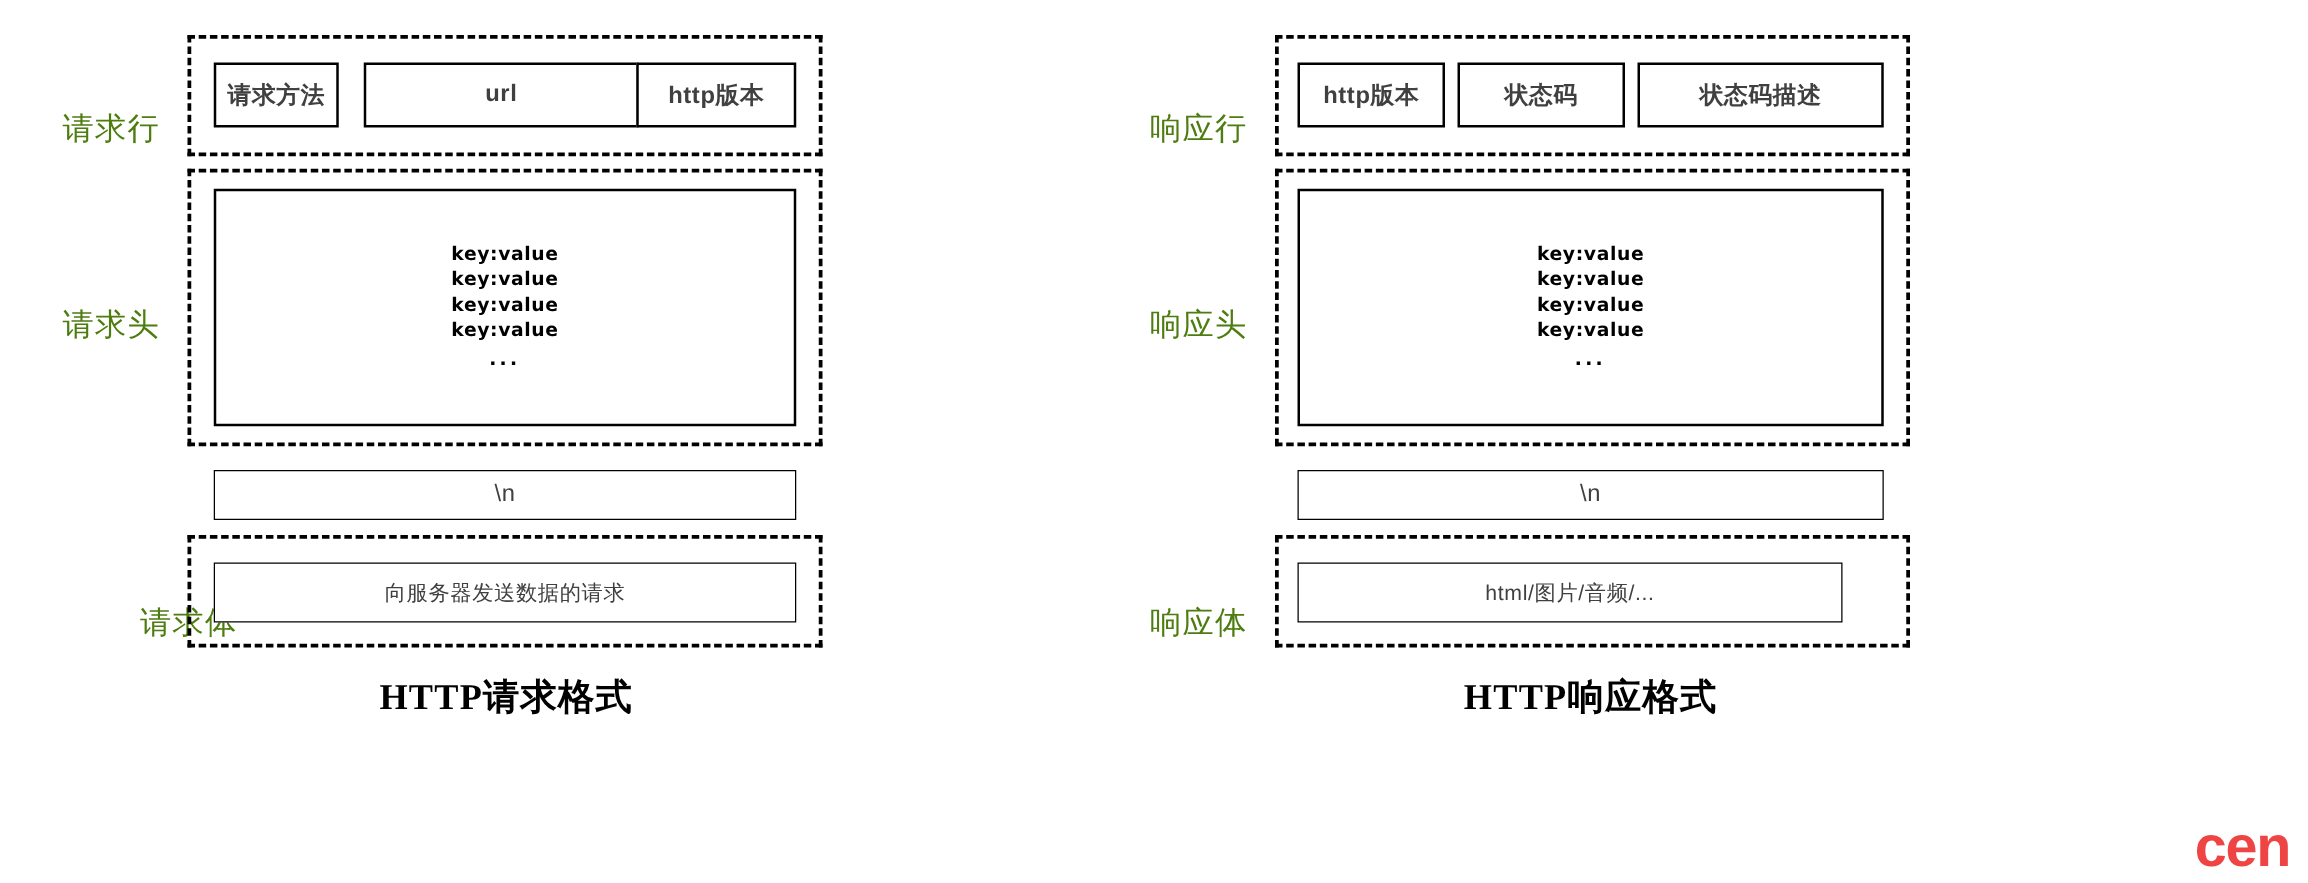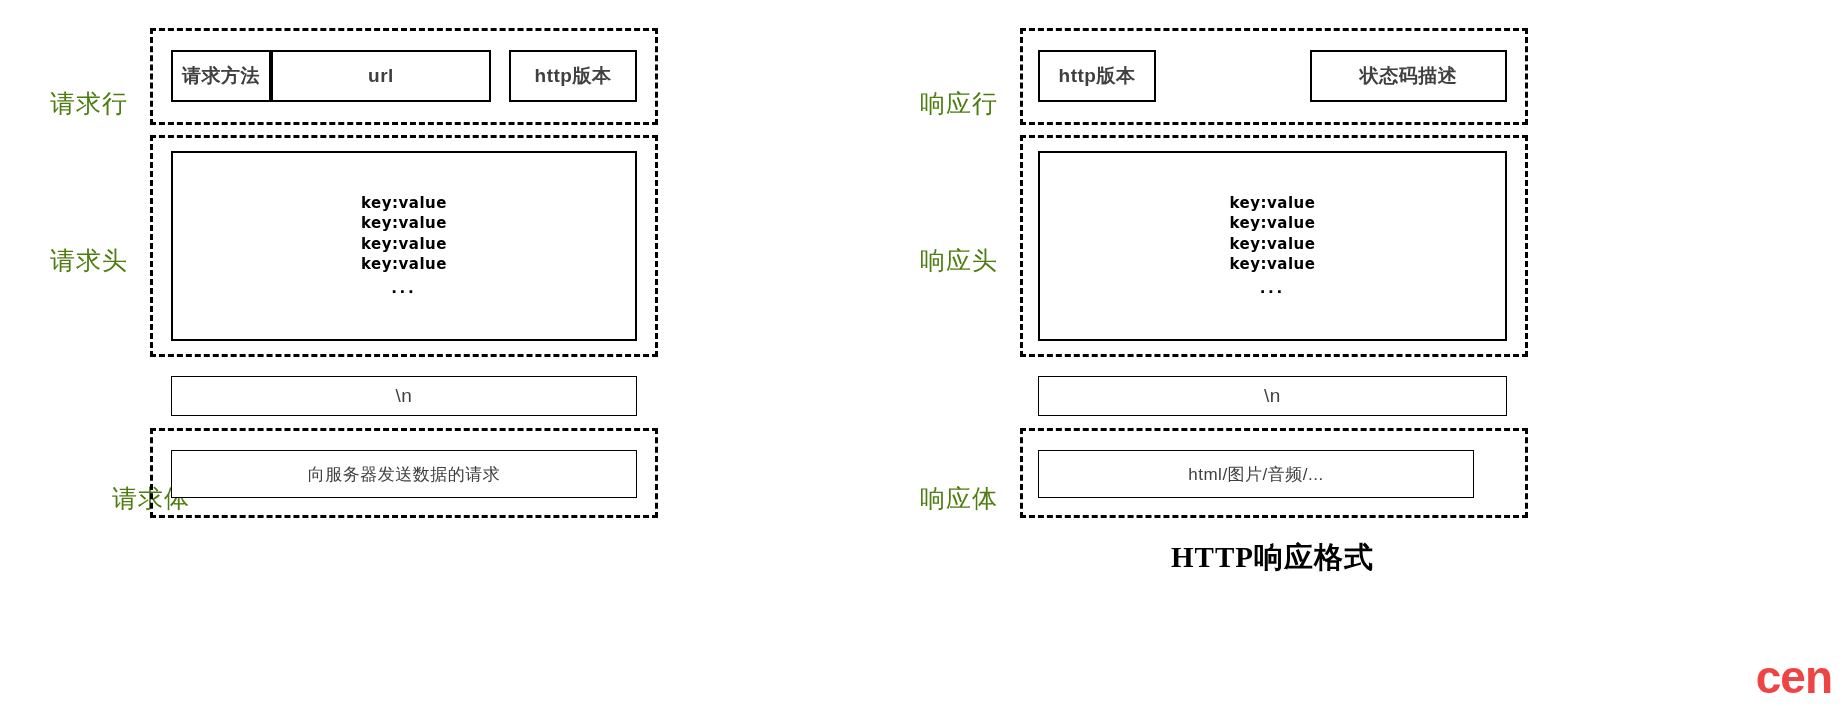--- a/index.html
+++ b/index.html
@@ -131,21 +131,21 @@
 <div class="canvas">
 
   <div class="panel panel-left">
 
     <div class="row-label" style="left:25px; top:68px;">请求行</div>
 
     <div class="dashed-group" style="left:125px; top:28px; width:508px; height:97px;"></div>
 
     <div class="cell" style="left:146px; top:50px; width:100px; height:52px;">请求方法</div>
 
-    <div class="cell" style="left:246px; top:50px; width:220px; height:52px;">url</div>
+    <div class="cell" style="left:266px; top:50px; width:220px; height:52px;">url</div>
 
     <div class="cell" style="left:484px; top:50px; width:128px; height:52px;">http版本</div>
 
     <div class="row-label" style="left:25px; top:225px;">请求头</div>
 
     <div class="dashed-group" style="left:125px; top:135px; width:508px; height:222px;"></div>
 
     <div class="kv-box" style="left:146px; top:151px; width:466px; height:190px;">
       <div class="kv-line">key:value</div>
       <div class="kv-line">key:value</div>
@@ -155,30 +155,32 @@
     </div>
 
     <div class="cell thin normal-weight" style="left:146px; top:376px; width:466px; height:40px;">\n</div>
 
     <div class="row-label" style="left:25px; top:463px;text-align:right;">请求体</div>
 
     <div class="dashed-group" style="left:125px; top:428px; width:508px; height:90px;"></div>
 
     <div class="cell thin normal-weight" style="left:146px; top:450px; width:466px; height:48px; font-size:17px;">向服务器发送数据的请求</div>
 
+    <div class="caption" style="top:538px; left:0; width:760px;">HTTP请求格式</div>
   </div>
 
   <div class="panel panel-right">
 
     <div class="row-label" style="left:30px; top:68px;">响应行</div>
 
     <div class="dashed-group" style="left:130px; top:28px; width:508px; height:97px;"></div>
 
     <div class="cell" style="left:148px; top:50px; width:118px; height:52px;">http版本</div>
 
+    <div class="cell" style="left:276px; top:50px; width:134px; height:52px;">状态码</div>
 
     <div class="cell" style="left:420px; top:50px; width:197px; height:52px;">状态码描述</div>
 
     <div class="row-label" style="left:30px; top:225px;">响应头</div>
 
     <div class="dashed-group" style="left:130px; top:135px; width:508px; height:222px;"></div>
 
     <div class="kv-box" style="left:148px; top:151px; width:469px; height:190px;">
       <div class="kv-line">key:value</div>
       <div class="kv-line">key:value</div>

